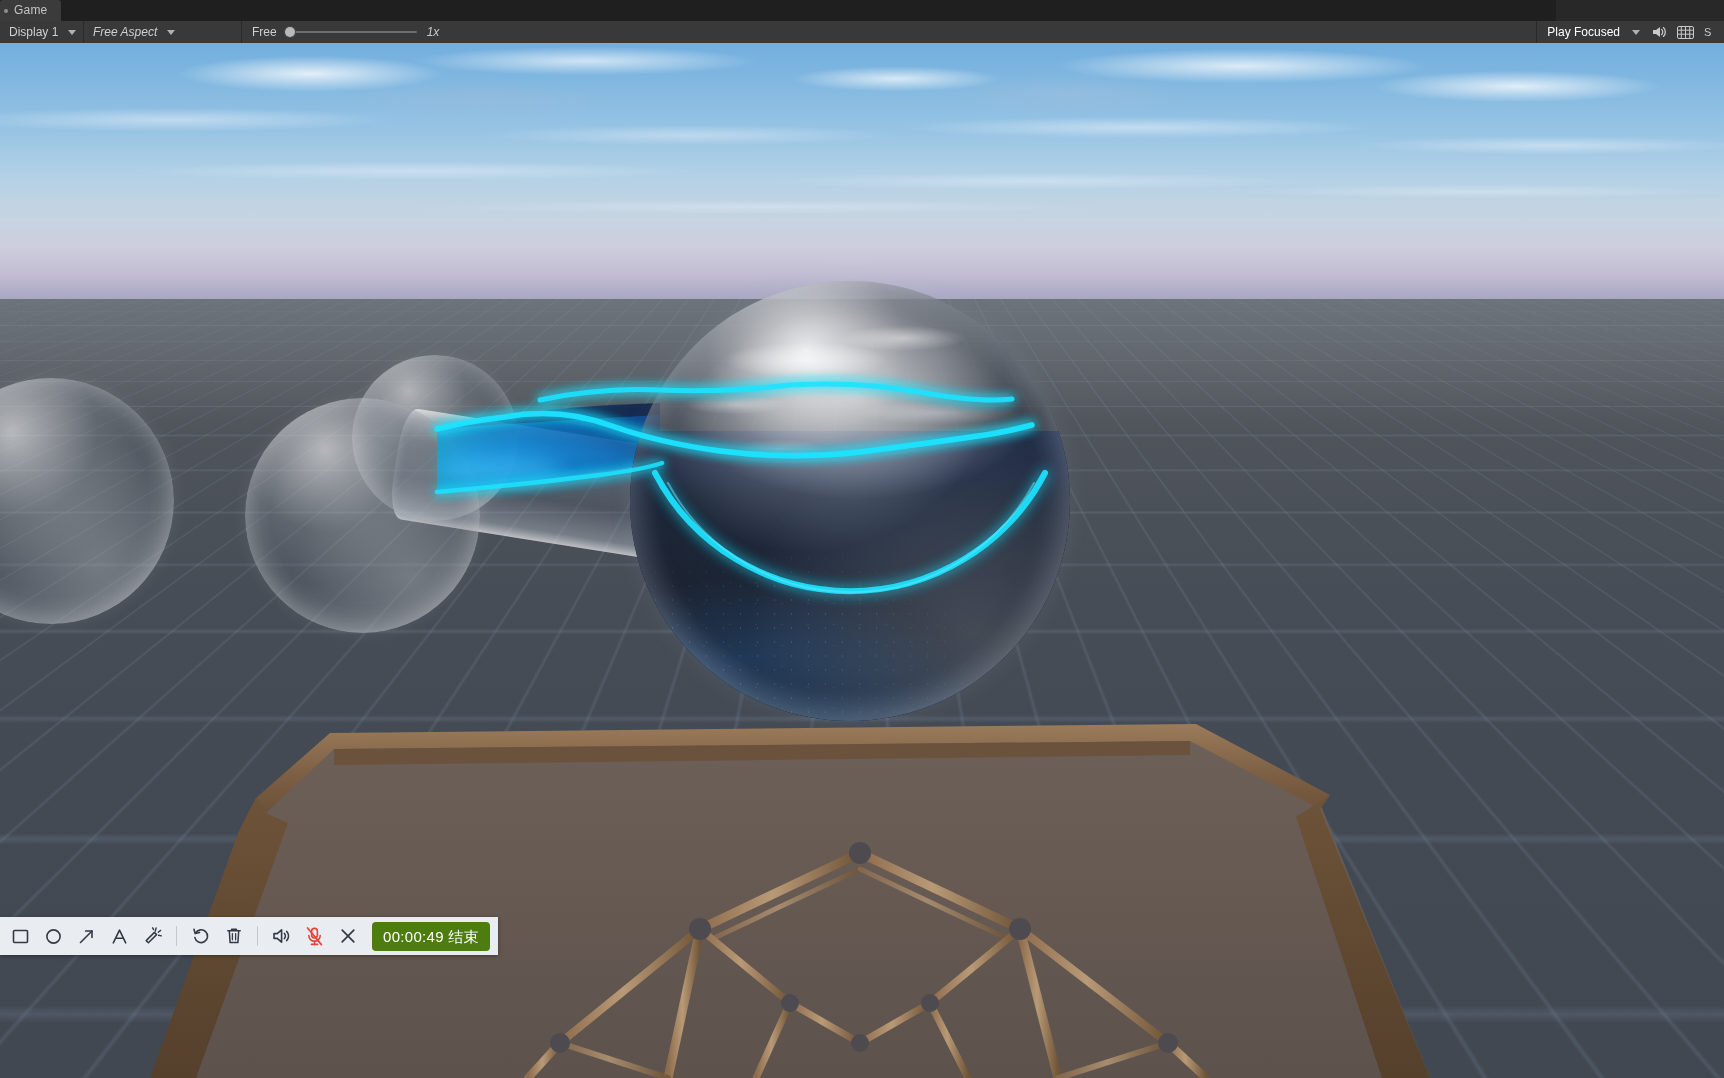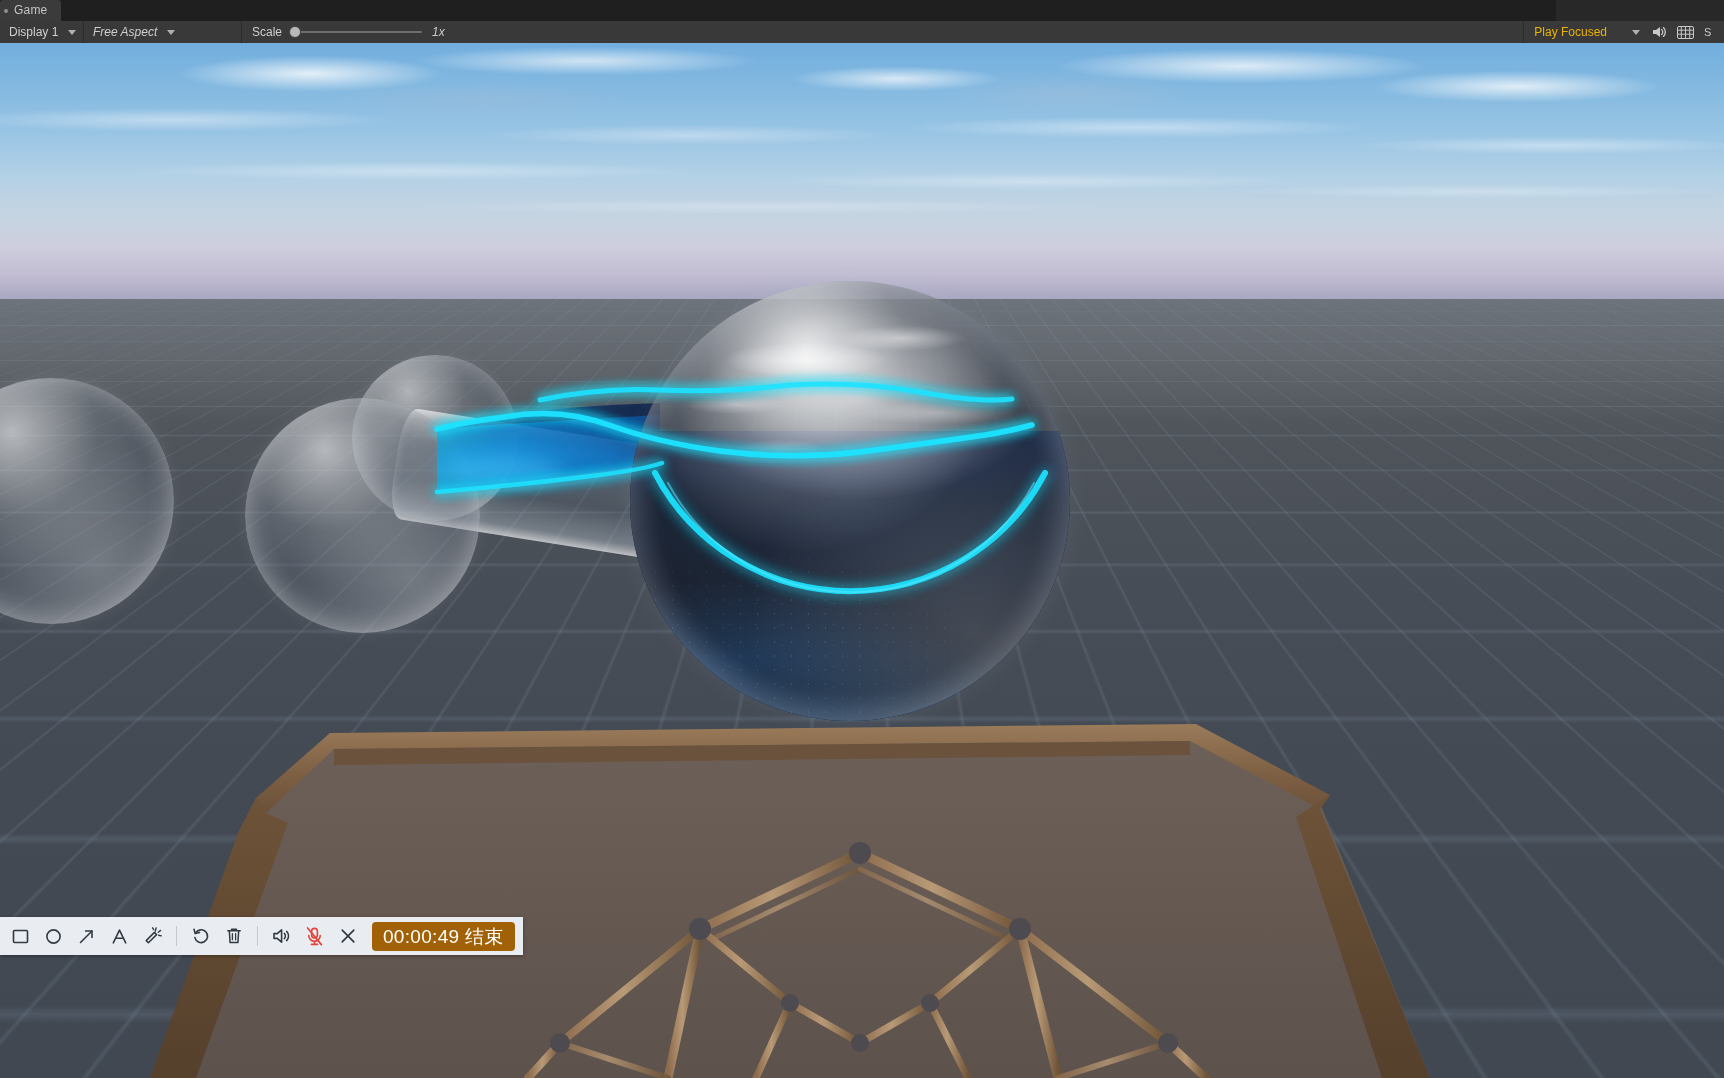--- a/index.html
+++ b/index.html
@@ -132,24 +132,23 @@
   .tb-spacer { flex: 1 1 auto; }
 
   .tb-right {
     display: flex;
     align-items: center;
     height: 22px;
   }
   .playmode {
     display: flex; align-items: center;
     padding: 0 6px 0 10px;
-    color: #eab308;
+    color: #ffffff;
     white-space: nowrap;
     cursor: default;
-    gap: 13px;
   }
   .playmode .dd-label { margin-right: 12px; }
   .tb-icon-btn {
     width: 26px; height: 22px;
     display: flex; align-items: center; justify-content: center;
     cursor: pointer;
   }
   .tb-icon-btn svg { display: block; }
 
   
@@ -381,23 +380,23 @@
     border-radius: 3px;
   }
   .rec-btn svg { display: block; }
   .rec-sep {
     width: 1px; height: 20px;
     background: #c3c9d1;
     margin: 0 7px;
     flex: none;
   }
   .rec-end {
-    background: #a16207;
+    background: #4d7c0f;
     color: #ffffff;
-    font-size: 19px;
+    font-size: 15px;
     height: 29px;
     line-height: 29px;
     padding: 0 11px;
     border-radius: 4px;
     margin-left: 8px;
     white-space: nowrap;
     cursor: pointer;
     letter-spacing: .3px;
     text-align: center;
   }
@@ -419,21 +418,21 @@
     </div>
     <div class="tb-sep"></div>
 
     <div class="dropdown dd-aspect">
       <span class="dd-label">Free Aspect</span>
       <span class="caret"></span>
     </div>
     <div class="tb-sep"></div>
 
     <div class="scale-group">
-      <span class="scale-label">Scale</span>
+      <span class="scale-label">Free</span>
       <div class="slider">
         <div class="slider-track"></div>
         <div class="slider-knob"></div>
       </div>
       <span class="scale-value">1x</span>
     </div>
 
     <div class="tb-spacer"></div>
 
     <div class="tb-right">

